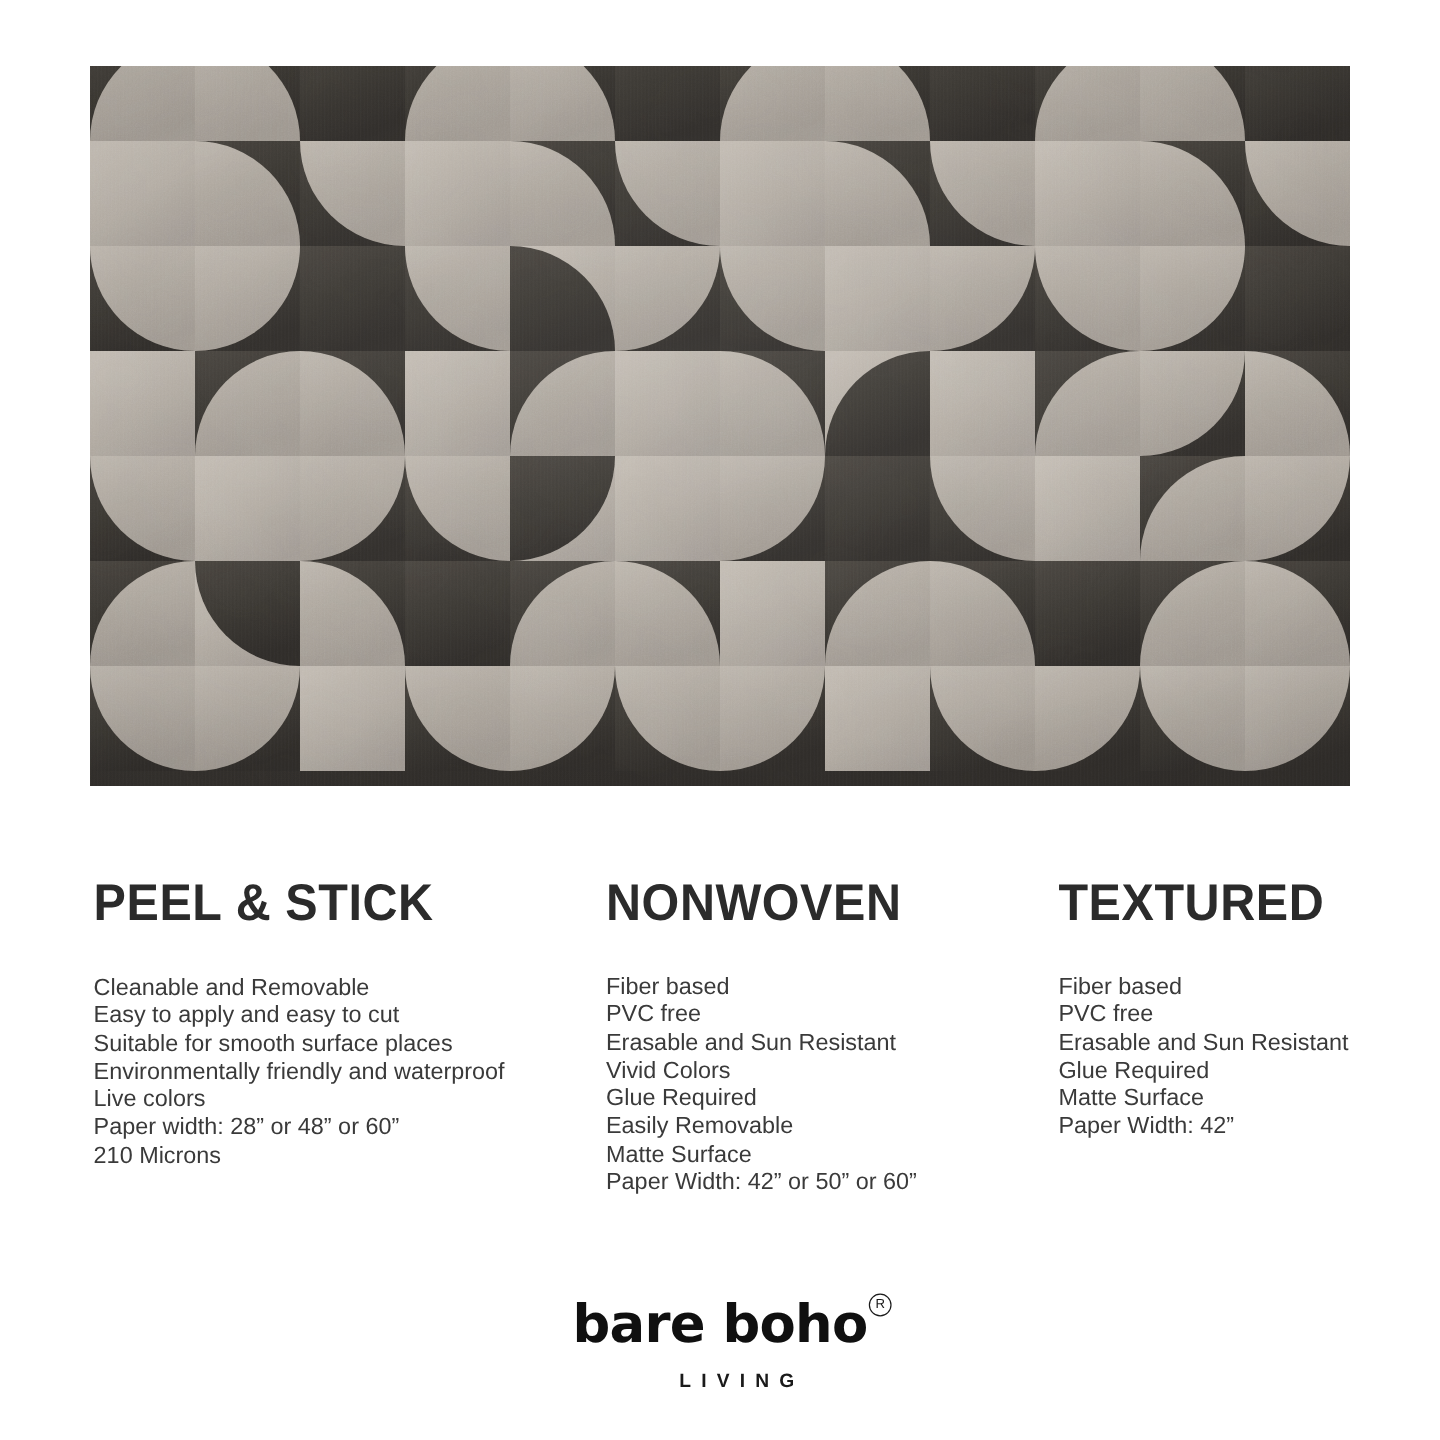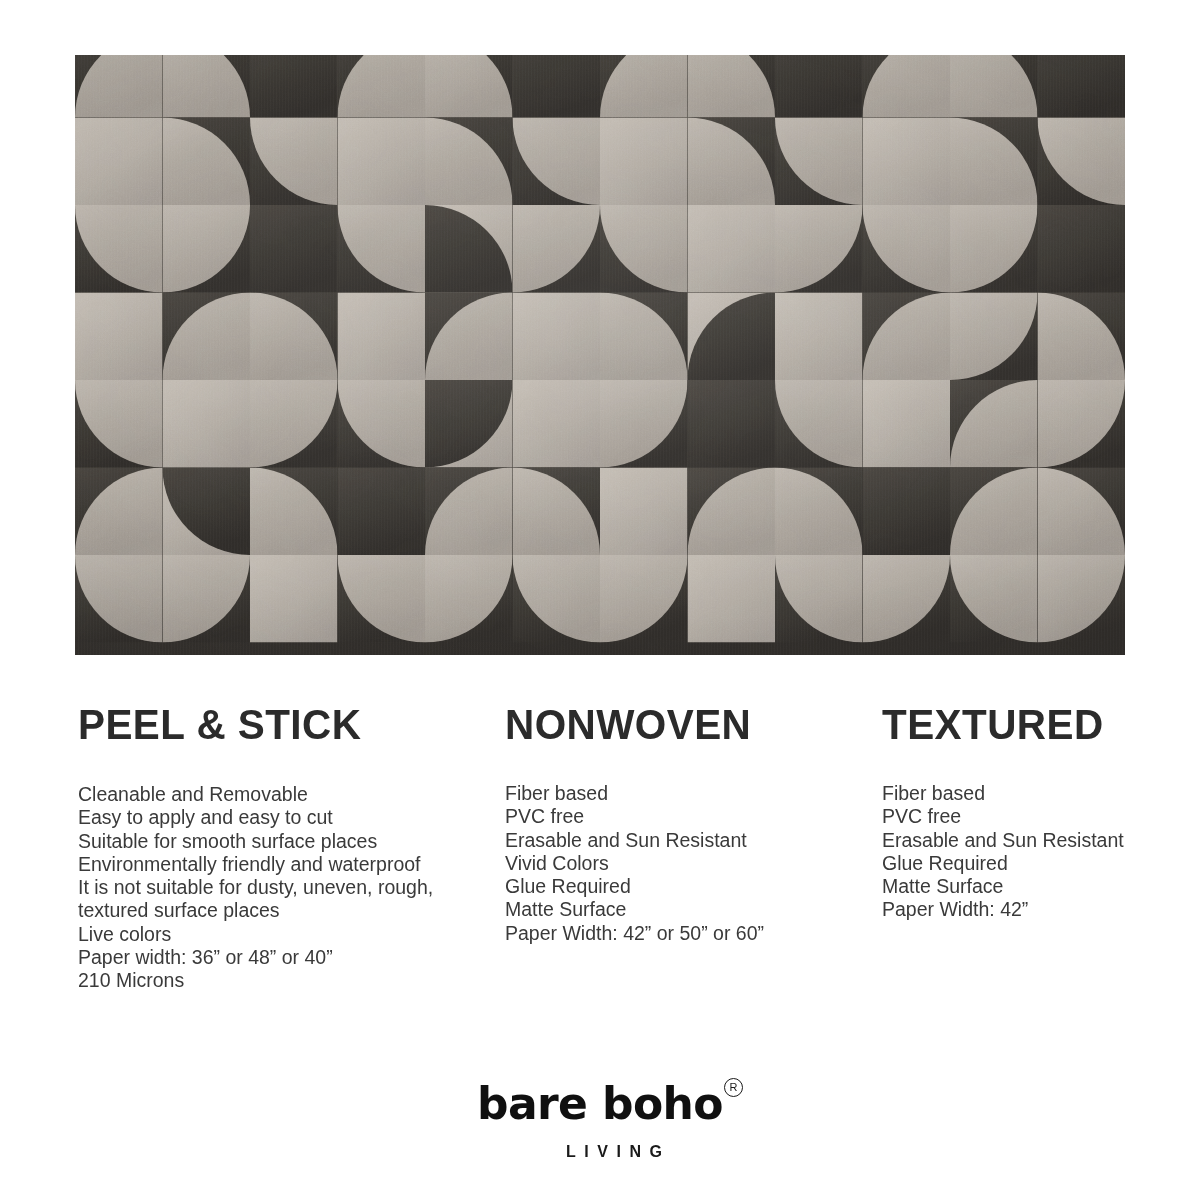--- a/index.html
+++ b/index.html
@@ -45,21 +45,21 @@
       radial-gradient(ellipse 120% 110% at 50% 45%,
         rgba(255,255,255,0.06) 0%,
         rgba(255,255,255,0.0) 45%,
         rgba(0,0,0,0.16) 100%);
   }
 
   
   #spec-columns {
     position: absolute;
     left: 0;
-    top: 703px;
+    top: 732px;
     width: 1029px;
     height: 300px;
   }
   .spec-col {
     position: absolute;
     top: 0;
   }
   .spec-col.col-0 { left: 78px;  width: 400px; }
   .spec-col.col-1 { left: 505px; width: 360px; }
   .spec-col.col-2 { left: 882px; width: 300px; }
@@ -341,35 +341,35 @@
 
 <div id="spec-columns">
 
   <div class="spec-col col-0">
     <h2 class="spec-heading">PEEL &amp; STICK</h2>
     <ul class="spec-list">
       <li class="spec-item">Cleanable and Removable</li>
       <li class="spec-item">Easy to apply and easy to cut</li>
       <li class="spec-item">Suitable for smooth surface places</li>
       <li class="spec-item">Environmentally friendly and waterproof</li>
-      <li class="spec-item">It is not suitable for dusty, uneven, rough, textured surface places</li>
       <li class="spec-item">Live colors</li>
-      <li class="spec-item">Paper width: 36” or 48” or 40”</li>
+      <li class="spec-item">Paper width: 28” or 48” or 60”</li>
       <li class="spec-item">210 Microns</li>
     </ul>
   </div>
 
   <div class="spec-col col-1">
     <h2 class="spec-heading">NONWOVEN</h2>
     <ul class="spec-list">
       <li class="spec-item">Fiber based</li>
       <li class="spec-item">PVC free</li>
       <li class="spec-item">Erasable and Sun Resistant</li>
       <li class="spec-item">Vivid Colors</li>
       <li class="spec-item">Glue Required</li>
+      <li class="spec-item">Easily Removable</li>
       <li class="spec-item">Matte Surface</li>
       <li class="spec-item">Paper Width: 42” or 50” or 60”</li>
     </ul>
   </div>
 
   <div class="spec-col col-2">
     <h2 class="spec-heading">TEXTURED</h2>
     <ul class="spec-list">
       <li class="spec-item">Fiber based</li>
       <li class="spec-item">PVC free</li>

